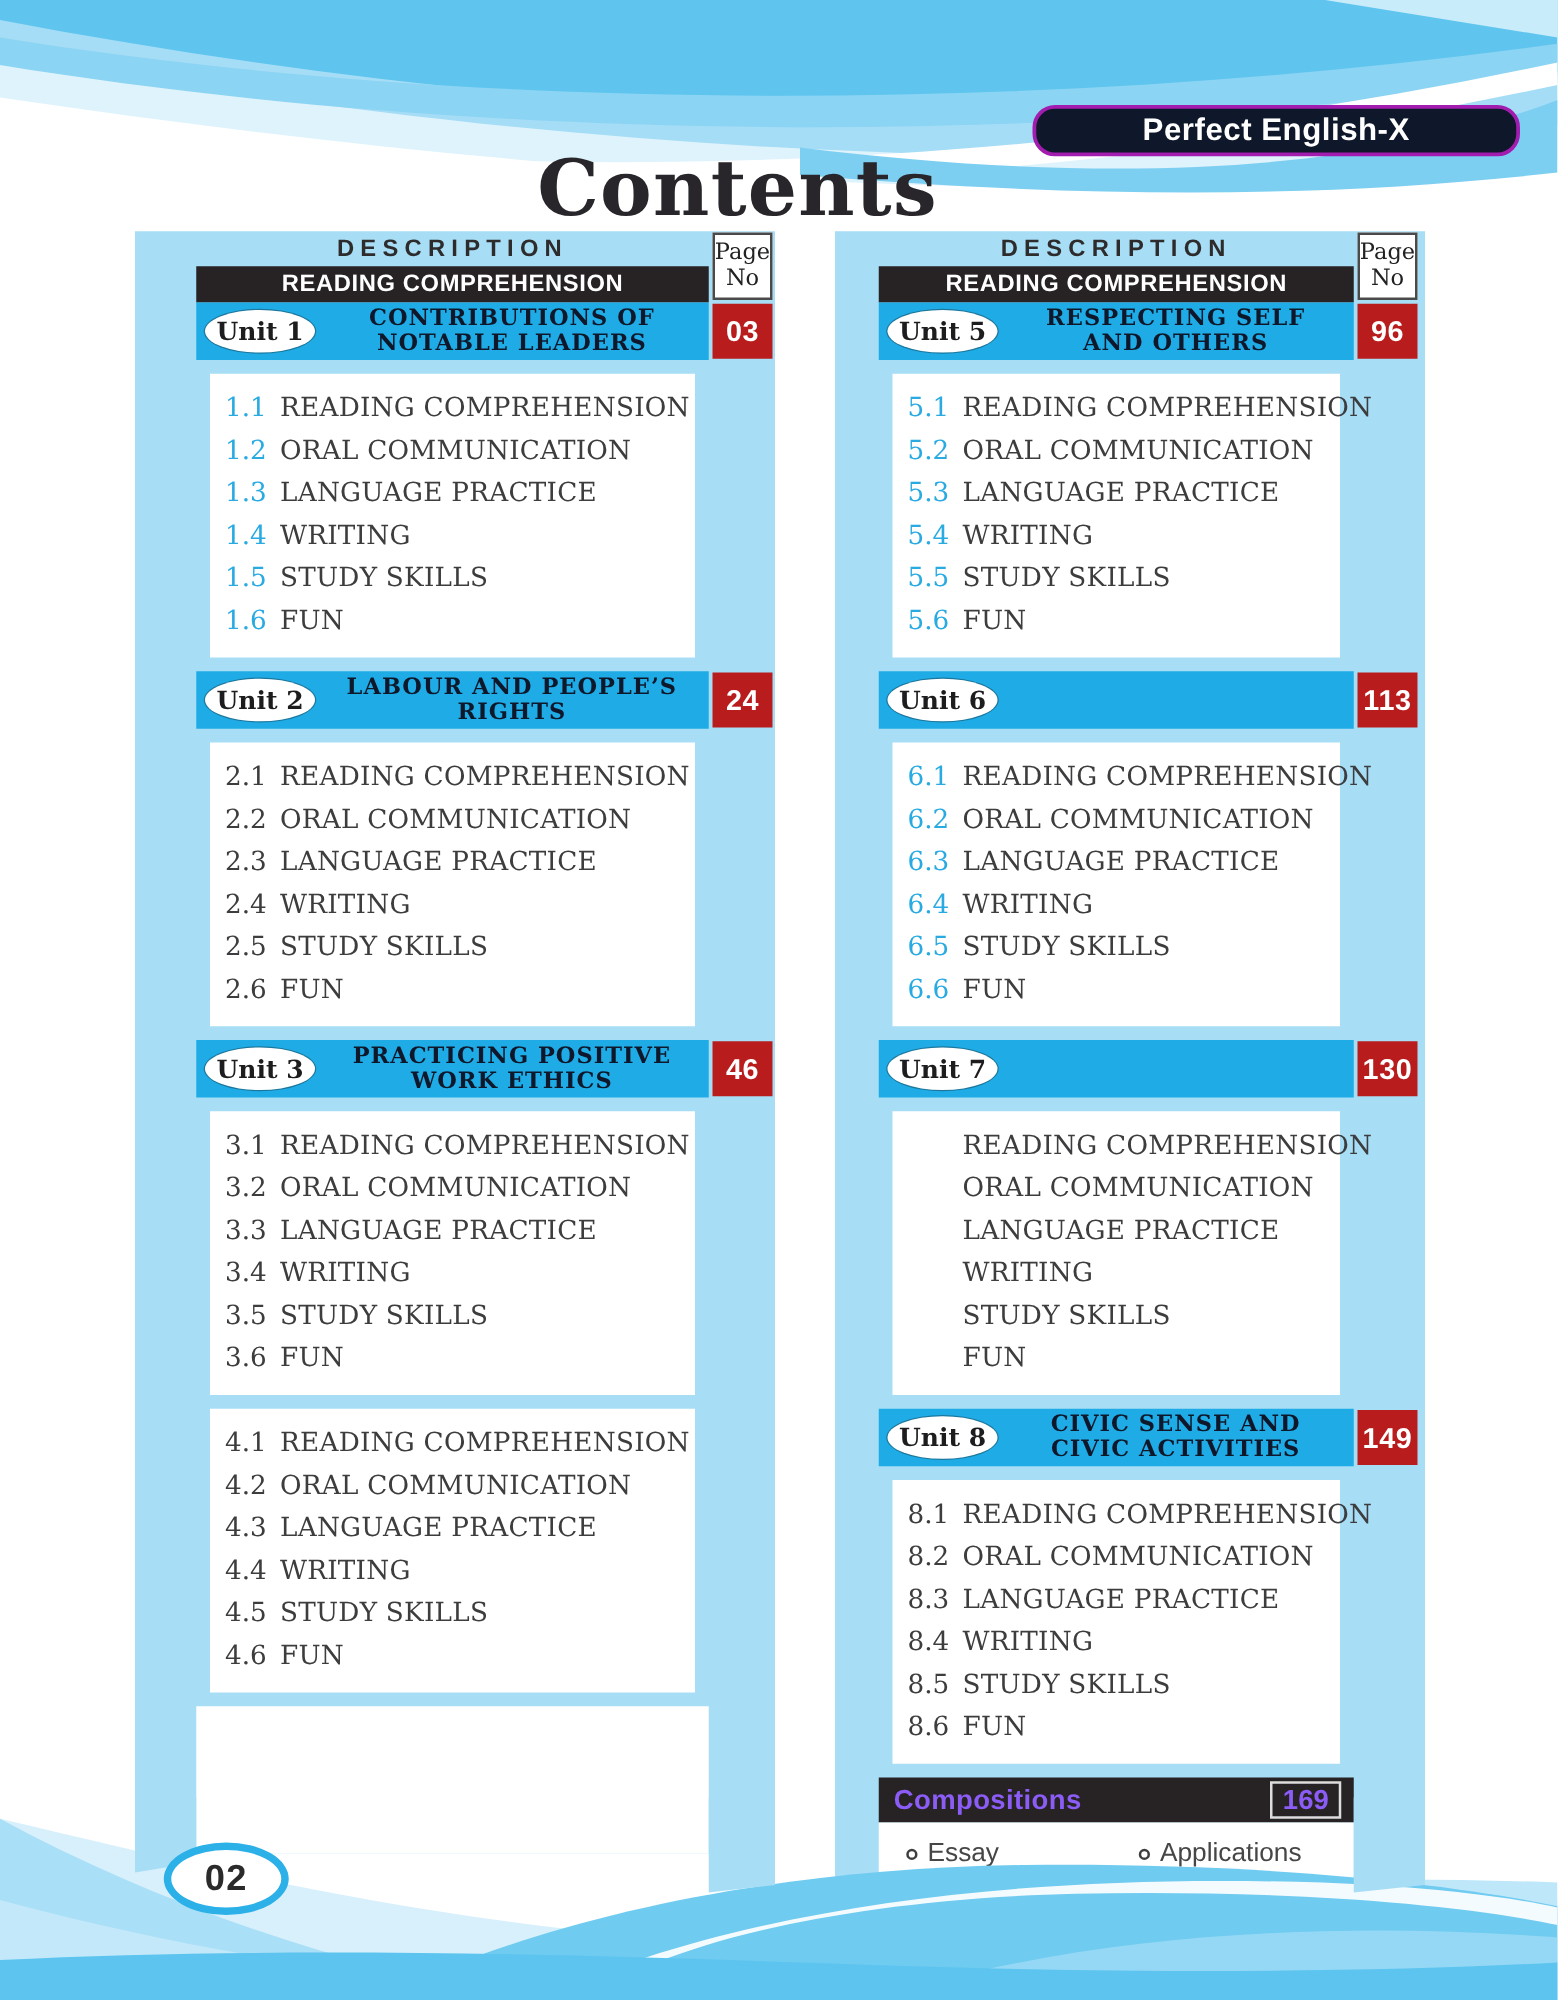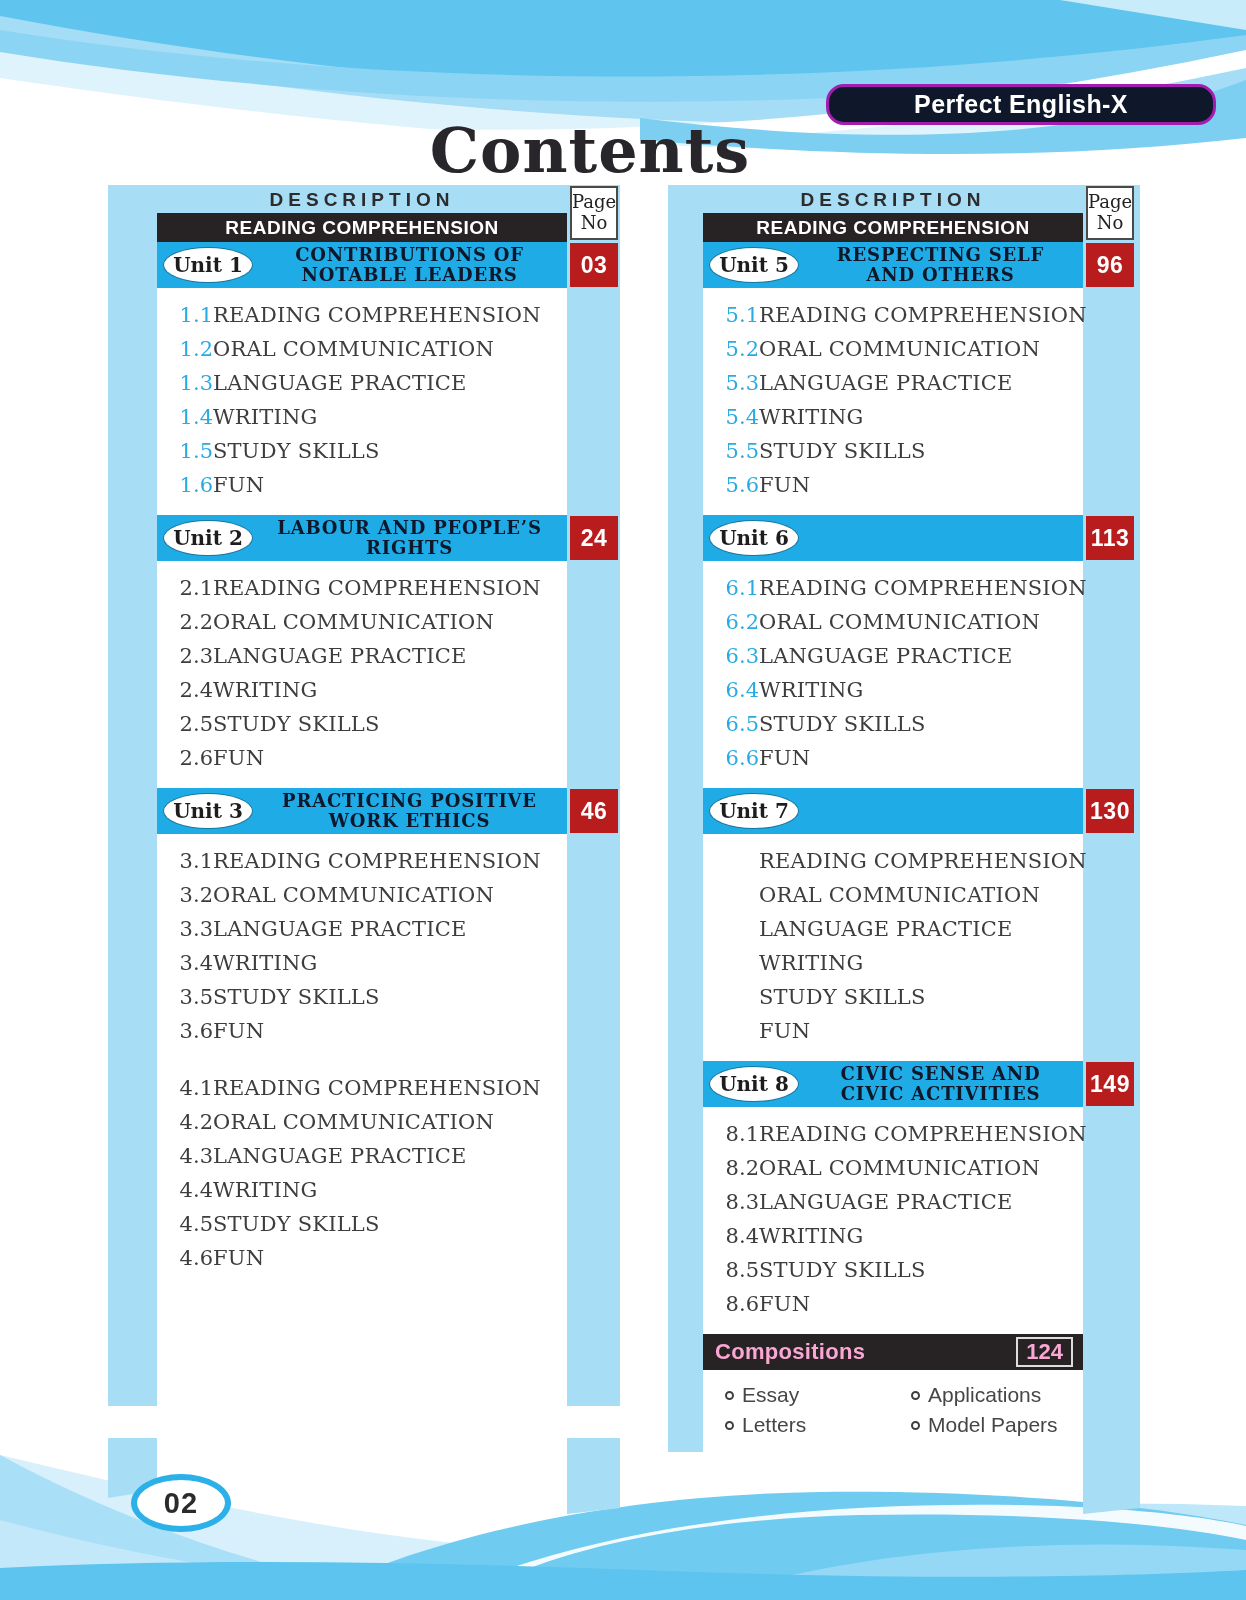--- a/index.html
+++ b/index.html
@@ -59,33 +59,33 @@
     font-family:"DejaVu Serif", serif; font-weight:bold; font-size:18px;
     line-height:1.12; letter-spacing:0.8px; white-space:pre-line;
   }
   .unit-title.single { font-size:21px; }
   .unit-page {
     position:absolute; left:100%; margin-left:3px; top:1px; width:48px; height:44px;
     background:#b91c1c; color:#ffffff; display:flex; align-items:center; justify-content:center;
     font-weight:bold; font-size:23px; letter-spacing:0.5px;
   }
 
-  .unit-items { list-style:none; margin:0; padding:10px 0 13px; background:#ffffff;text-align:right; }
+  .unit-items { list-style:none; margin:11px; padding:10px 0 13px; background:#ffffff; }
   .toc-item {
     height:34px; display:flex; align-items:center;
     font-family:"DejaVu Serif", serif; font-size:21px; color:#3d3c3e;
   }
   .item-num { width:56px; padding-left:12px; flex:0 0 auto; }
   .item-num.accent { color:#29abe2; }
   .item-label { letter-spacing:0.2px; white-space:nowrap; }
 
   .panel-filler { height:118px; background:#ffffff; }
 
   .comp-bar {
-    height:36px; background:#272324; color:#f9a8d4;
+    height:36px; background:#272324; color:#8b5cf6;
     display:flex; align-items:center; justify-content:space-between; padding:0 10px 0 12px;
   }
   .comp-label { font-weight:bold; font-size:22px; letter-spacing:0.3px; }
   .comp-page  { border:2px solid #dddddd; padding:0 8px; font-weight:bold; font-size:22px; line-height:26px; }
   .comp-bullets {
     background:#ffffff; padding:13px 0 15px 22px;
     display:grid; grid-template-columns:186px 1fr; row-gap:6px;
   }
   .bullet-item { display:flex; align-items:center; gap:8px; font-size:21px; color:#464646; }
   .bullet-ring { width:9px; height:9px; border:2.5px solid #3e3e3e; border-radius:50%; background:#fff; flex:0 0 auto; }
@@ -392,21 +392,21 @@
           <span class="item-label">STUDY SKILLS</span>
         </li>
         <li class="toc-item">
           <span class="item-num">8.6</span>
           <span class="item-label">FUN</span>
         </li>
       </ul>
     </div>
     <div class="comp-bar">
       <span class="comp-label">Compositions</span>
-      <span class="comp-page">124</span>
+      <span class="comp-page">169</span>
     </div>
     <div class="comp-bullets">
       <div class="bullet-item">
         <span class="bullet-ring"></span>
         <span class="bullet-text">Essay</span>
       </div>
       <div class="bullet-item">
         <span class="bullet-ring"></span>
         <span class="bullet-text">Applications</span>
       </div>

